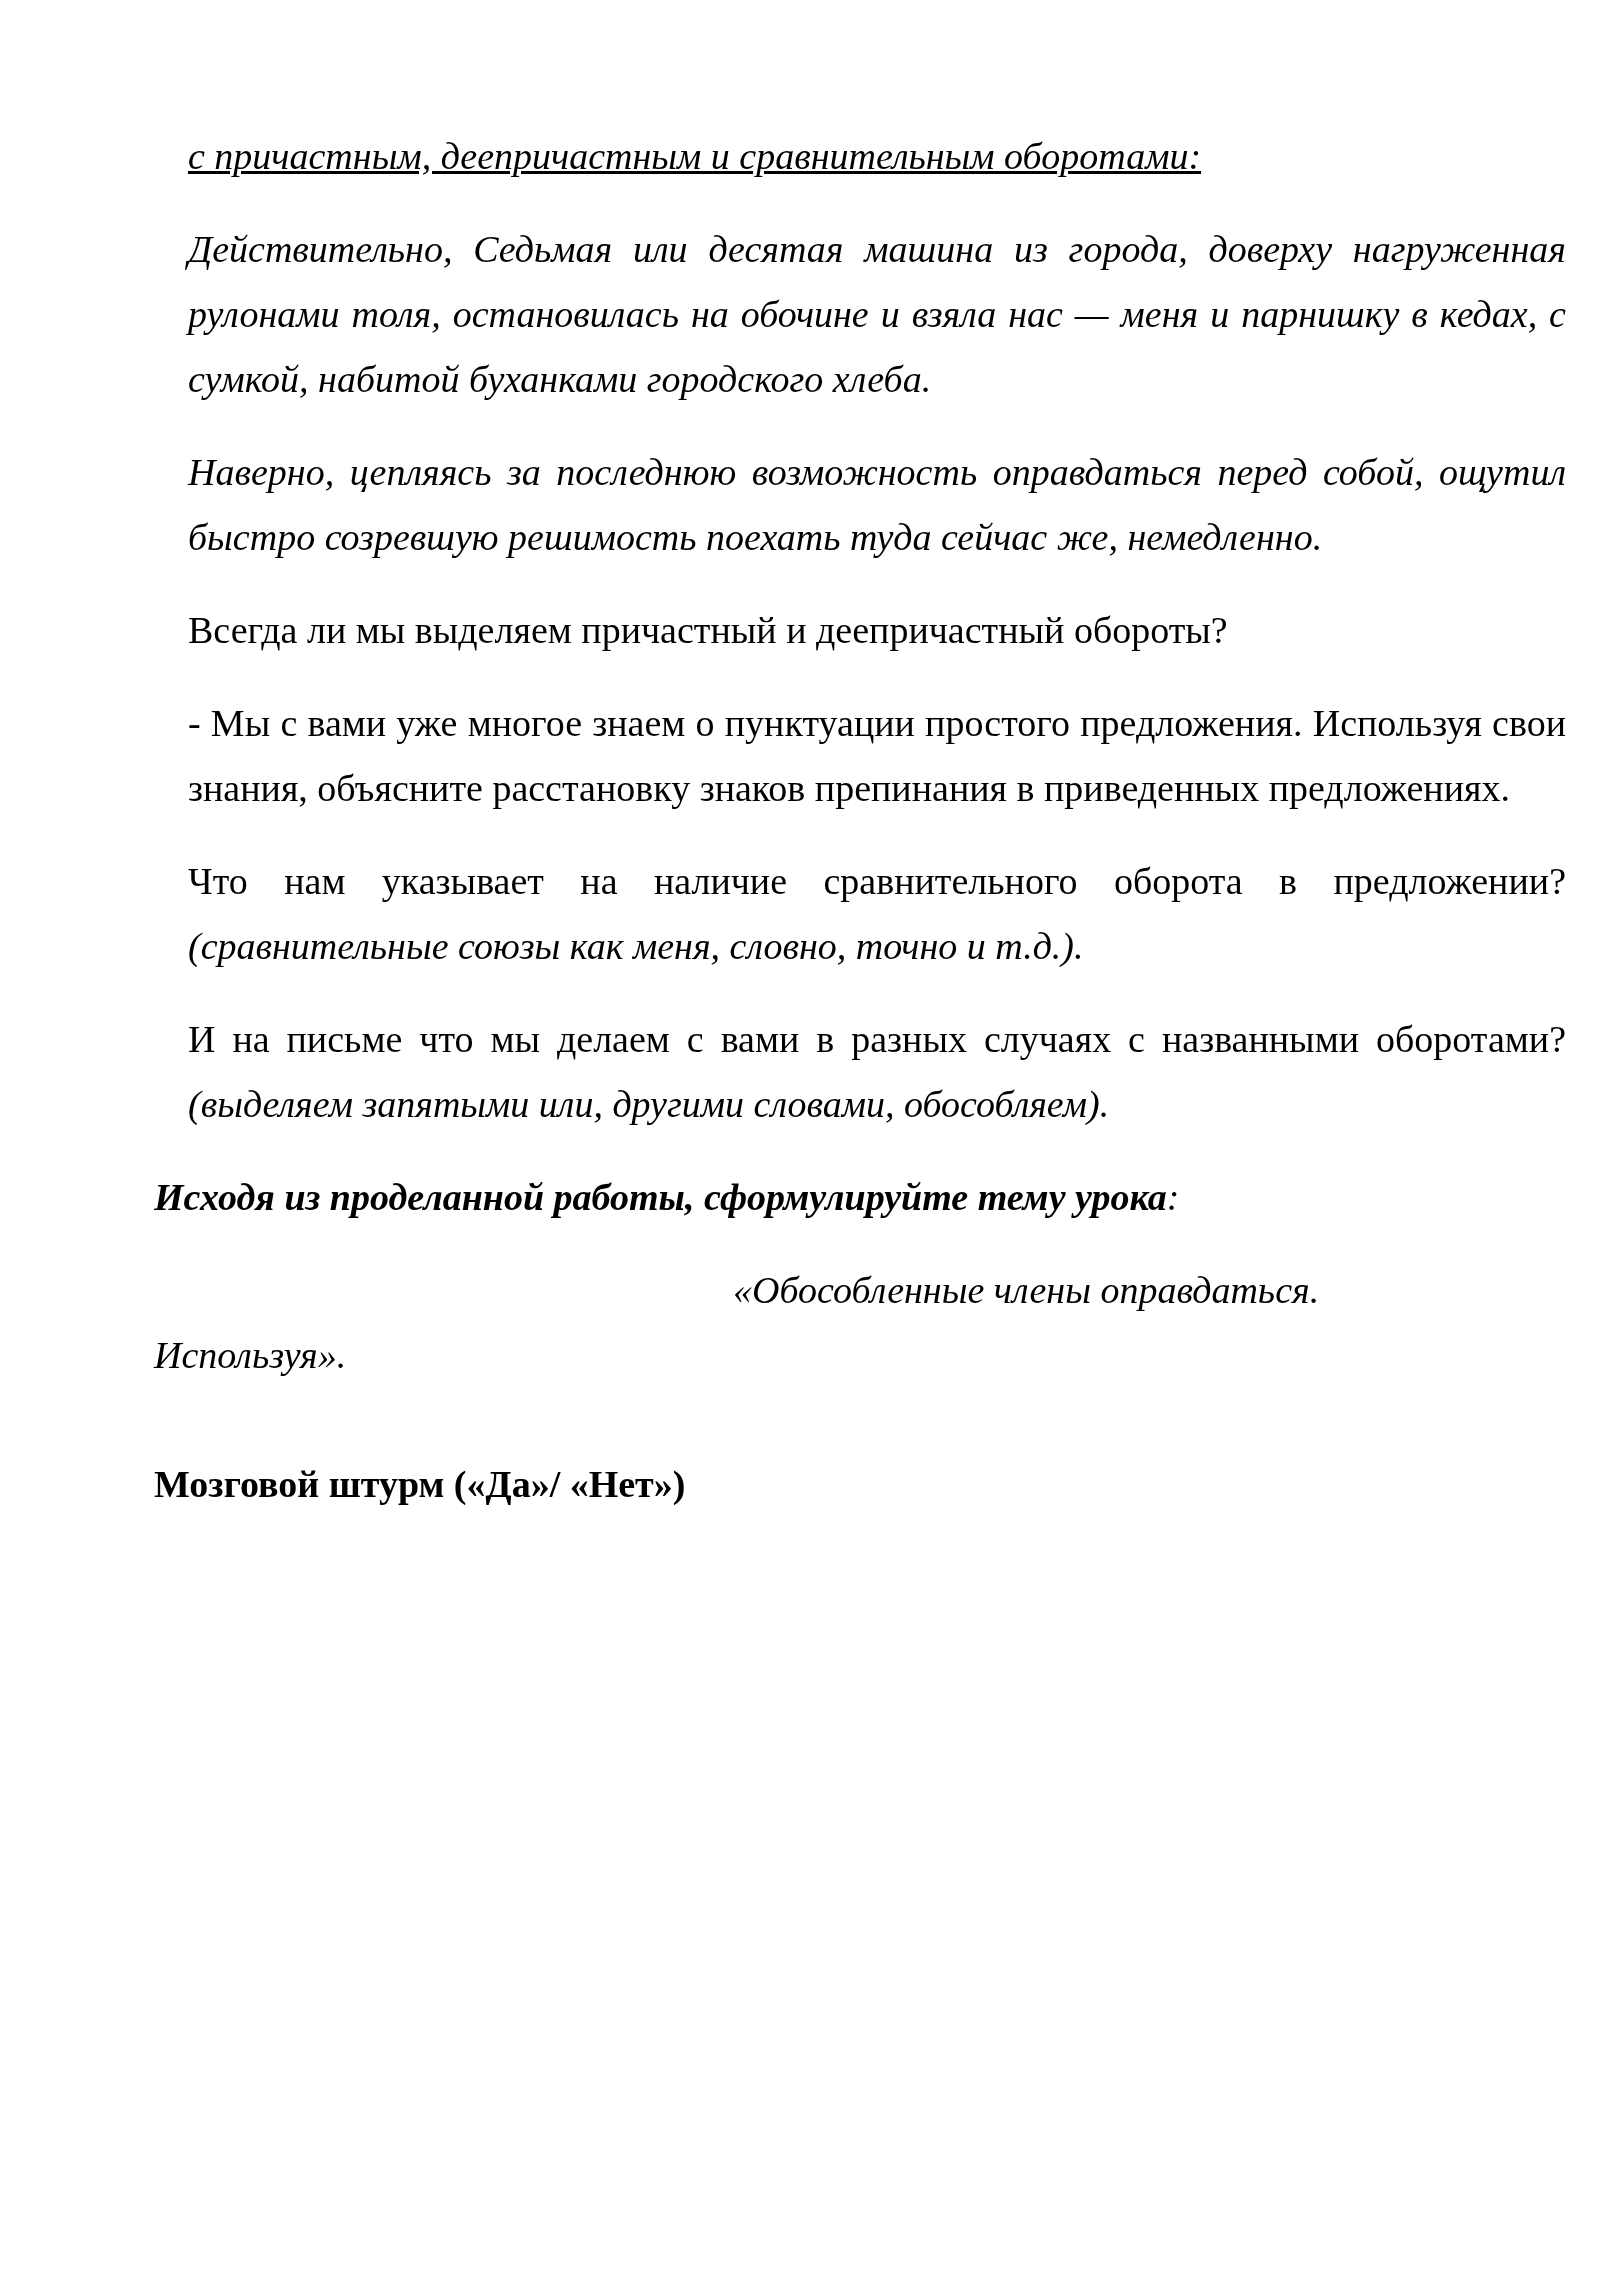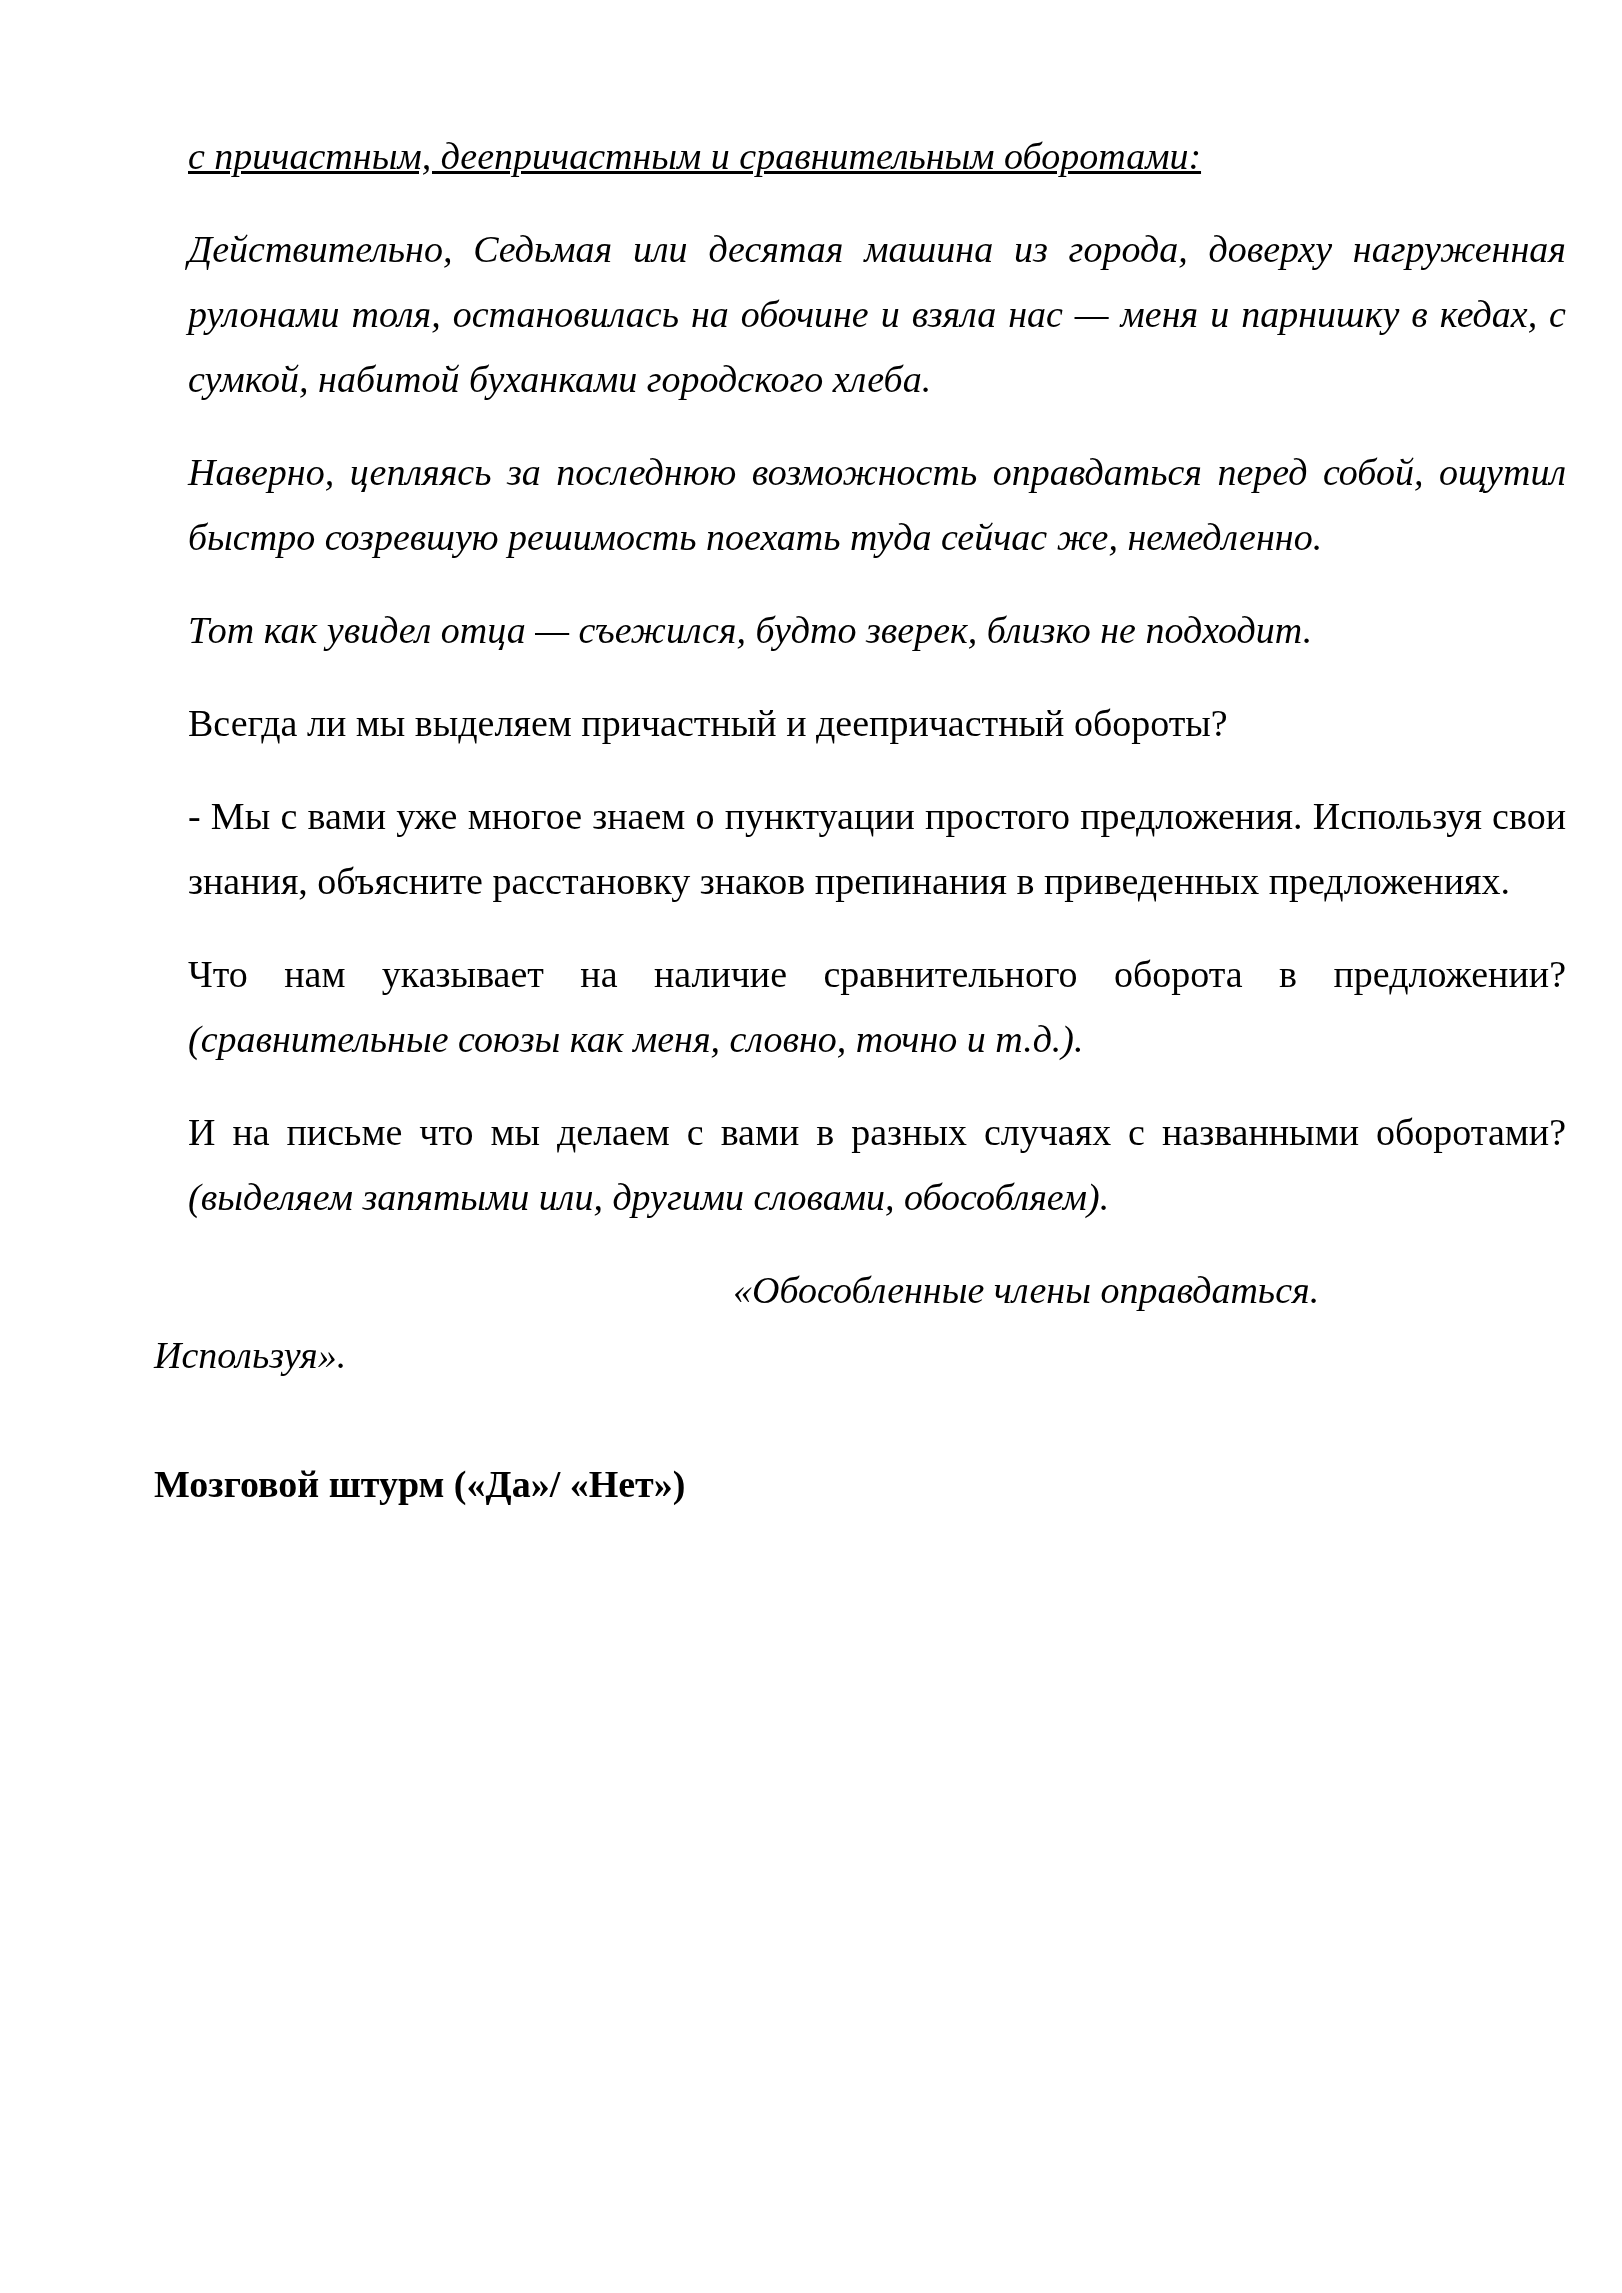--- a/index.html
+++ b/index.html
@@ -47,30 +47,30 @@
 <body>
 
 <div class="page">
 
   <p class="ind italic underline">с причастным, деепричастным и сравнительным оборотами:</p>
 
   <p class="ind italic">Действительно, Седьмая или десятая машина из города, доверху нагруженная рулонами толя, остановилась на обочине и взяла нас — меня и парнишку в кедах, с сумкой, набитой буханками городского хлеба.</p>
 
   <p class="ind italic">Наверно, цепляясь за последнюю возможность оправдаться перед собой, ощутил быстро созревшую решимость поехать туда сейчас же, немедленно.</p>
 
-  <p class="ind italic">Тот как увидел отца — съежился, будто зверек, близко не подходит.</p>
 
   <p class="ind">Всегда ли мы выделяем причастный и деепричастный обороты?</p>
 
   <p class="ind">- Мы с вами уже многое знаем о пунктуации простого предложения. Используя свои знания, объясните расстановку знаков препинания в приведенных предложениях.</p>
 
   <p class="ind"><span>Что нам указывает на наличие сравнительного оборота в предложении? </span><span class="italic">(сравнительные союзы как меня, словно, точно и т.д.).</span></p>
 
   <p class="ind"><span>И на письме что мы делаем с вами в разных случаях с названными оборотами? </span><span class="italic">(выделяем запятыми или, другими словами, обособляем).</span></p>
 
+  <p class="bold italic"><span>Исходя из проделанной работы, сформулируйте тему урока</span><span class="nb">:</span></p>
 
   <p class="italic topic">
       <span class="topic-first">«Обособленные члены оправдаться.</span>
       <span class="topic-second">Используя».</span>
     </p>
 
 
   <p class="bold center brainstorm">Мозговой штурм («Да»/ «Нет»)</p>
 
   <div class="page-number">4</div>

